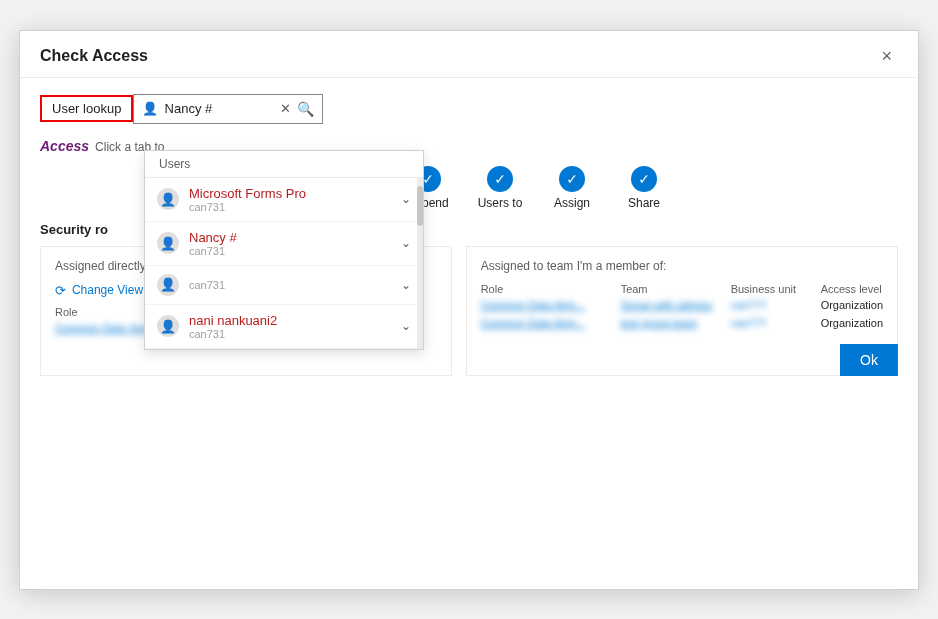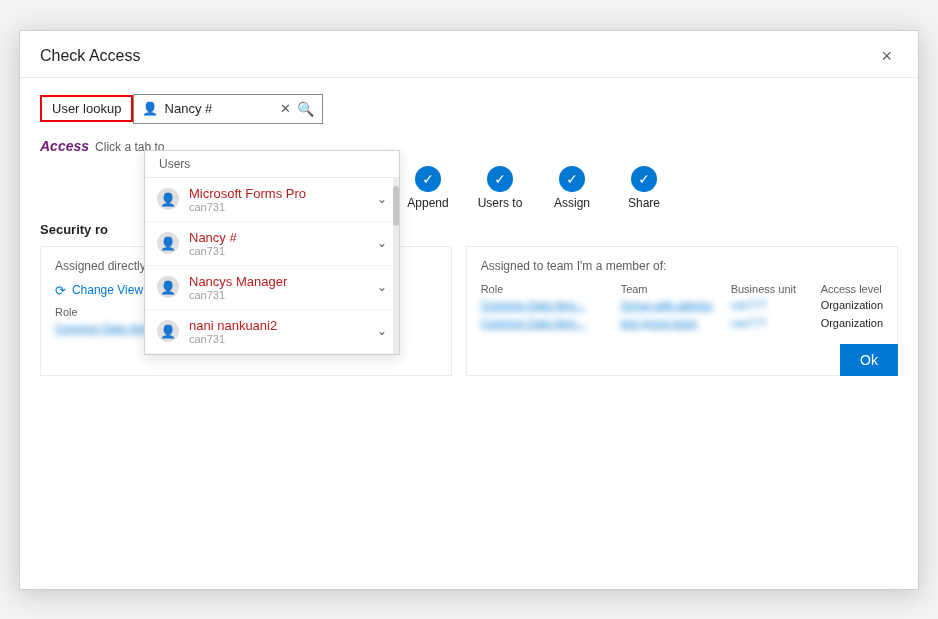--- a/index.html
+++ b/index.html
@@ -24,21 +24,21 @@
     }
     .dialog-header {
       display: flex;
       align-items: center;
       justify-content: space-between;
       padding: 14px 20px 10px 20px;
       border-bottom: 1px solid #edebe9;
     }
     .dialog-title {
       font-size: 16px;
-      font-weight: 400;
+      font-weight: 700;
       color: #201f1e;
     }
     .close-btn {
       cursor: pointer;
       font-size: 18px;
       color: #605e5c;
       background: none;
       border: none;
       line-height: 1;
       padding: 2px 6px;
@@ -97,21 +97,21 @@
     }
 
     
     .dropdown {
       position: absolute;
       top: 56px;
       left: 104px;
       background: #fff;
       border: 1px solid #d0d0d0;
       box-shadow: 0 4px 12px rgba(0,0,0,0.12);
-      width: 256px;
+      width: 280px;
       z-index: 100;
     }
     .dropdown-header {
       padding: 6px 14px;
       font-size: 12px;
       color: #605e5c;
       border-bottom: 1px solid #edebe9;
     }
     .dropdown-list {
       max-height: 190px;
@@ -357,21 +357,20 @@
       <div class="user-icon">👤</div>
       <div class="dropdown-item-info">
         <div class="dropdown-item-name">Nancy #</div>
         <div class="dropdown-item-sub">can731</div>
       </div>
       <span class="dropdown-chevron">⌄</span>
     </div>
               <div class="dropdown-item">
       <div class="user-icon">👤</div>
       <div class="dropdown-item-info">
-        <div class="dropdown-item-name">Nancys Manager</div>
         <div class="dropdown-item-sub">can731</div>
       </div>
       <span class="dropdown-chevron">⌄</span>
     </div>
               <div class="dropdown-item">
       <div class="user-icon">👤</div>
       <div class="dropdown-item-info">
         <div class="dropdown-item-name">nani nankuani2</div>
         <div class="dropdown-item-sub">can731</div>
       </div>

